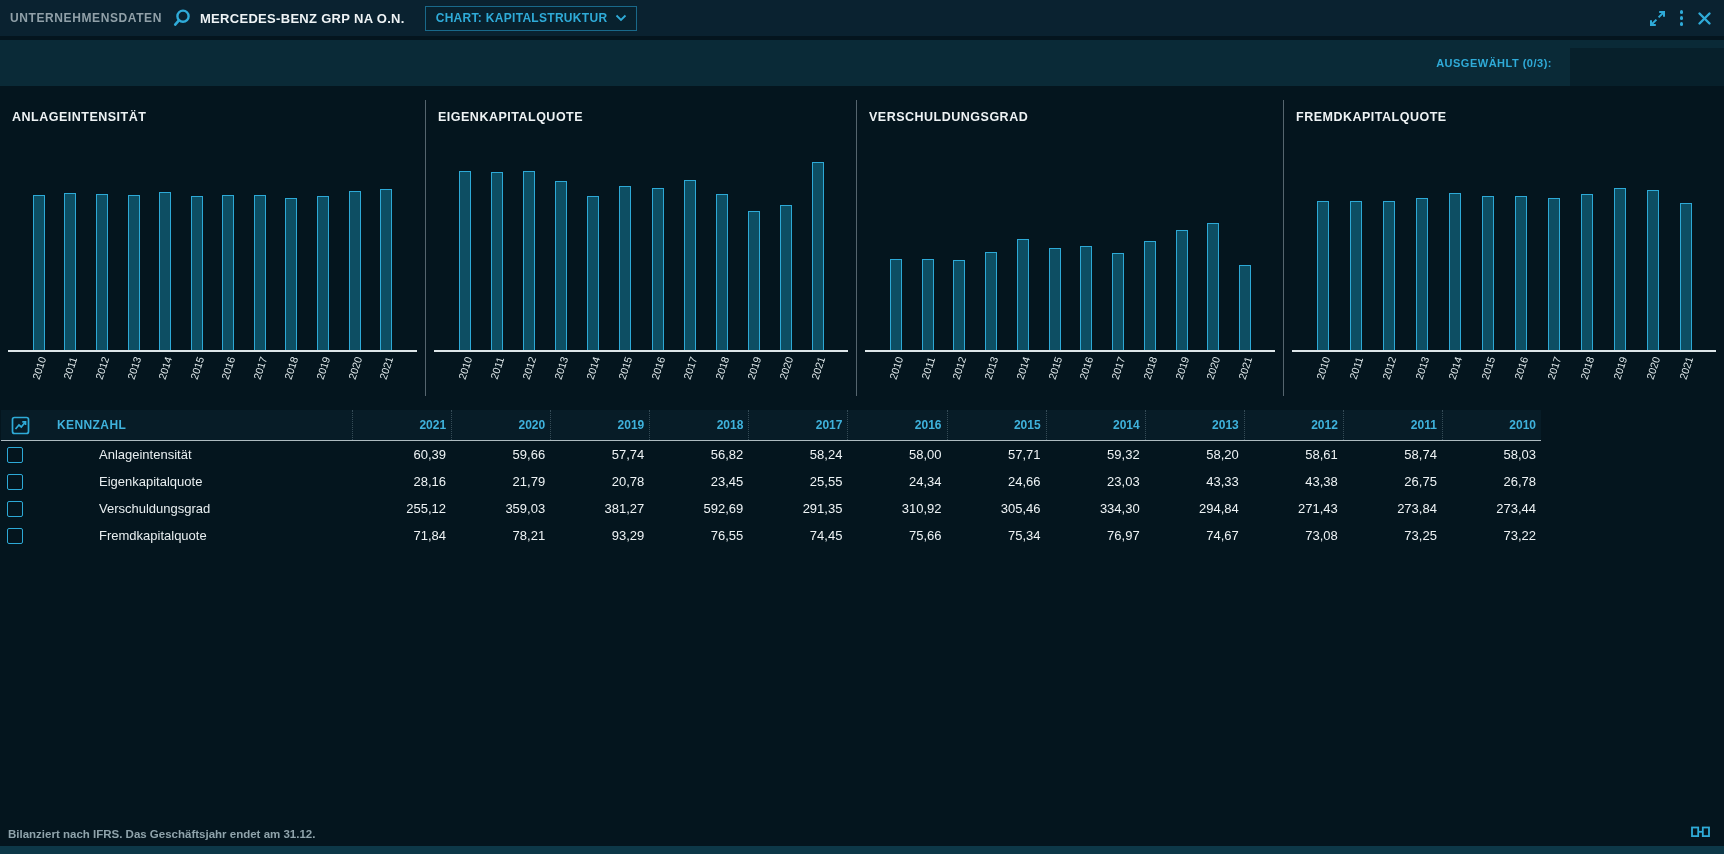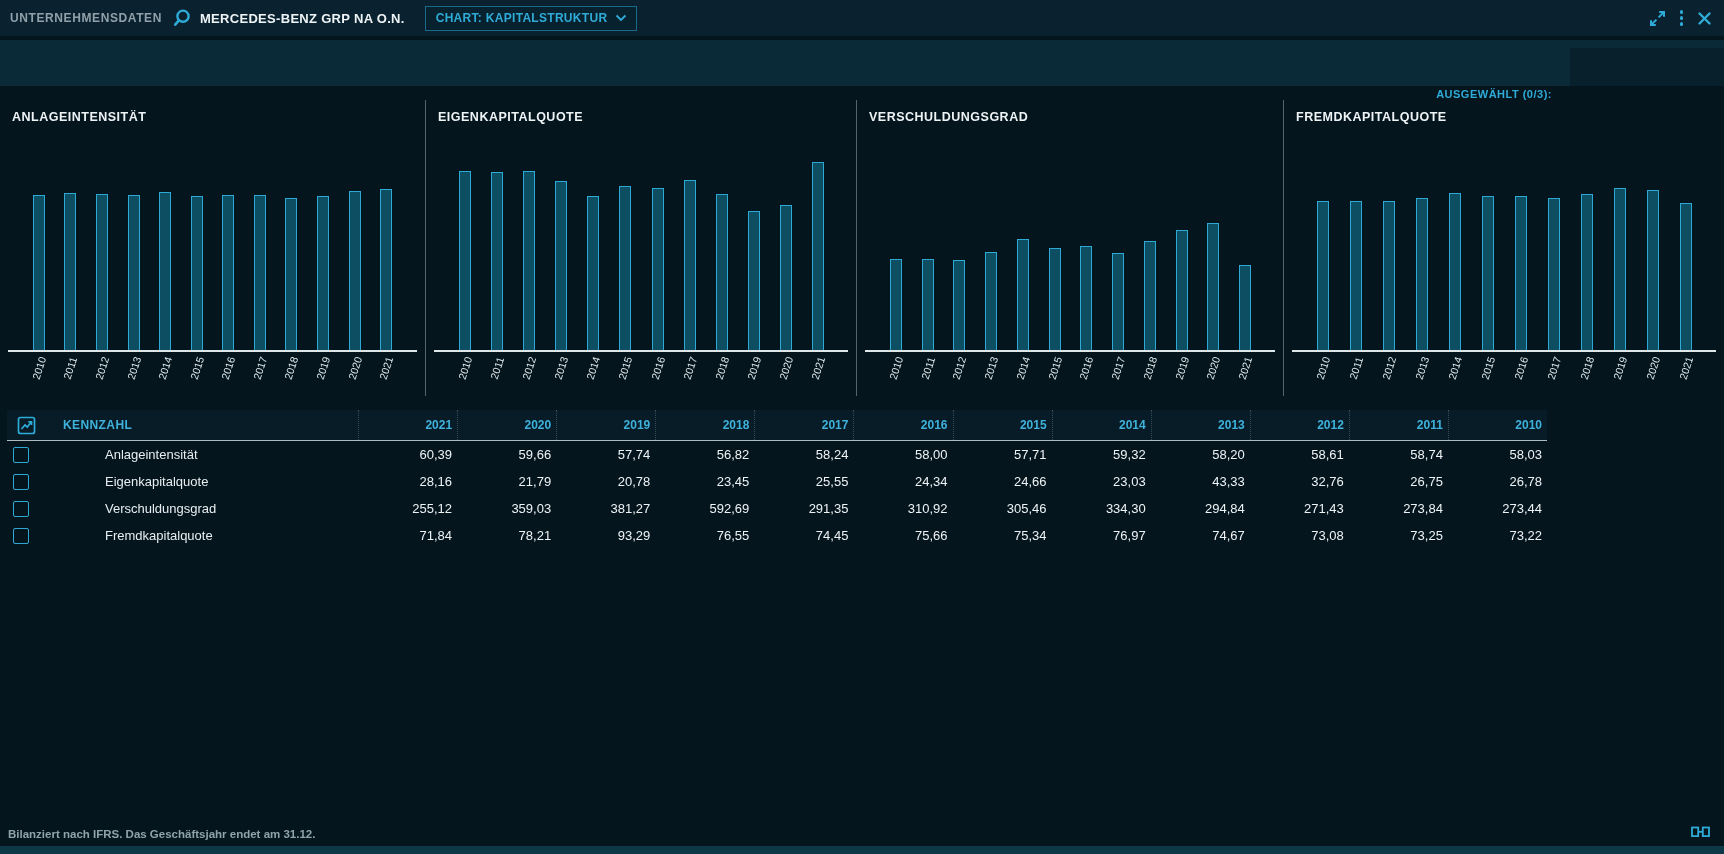--- a/index.html
+++ b/index.html
@@ -16,39 +16,39 @@
                 border:1px solid #19698a;background:#08212e;padding:0 9px 0 10px;
                 color:#2fabd8;font-size:12px;font-weight:700;letter-spacing:.3px;cursor:pointer;}
   .top-icons{margin-left:auto;display:flex;align-items:center;gap:14px;margin-right:12px;}
   .ticon{display:flex;align-items:center;justify-content:center;cursor:pointer;}
   .kebab{display:flex;flex-direction:column;gap:2.5px;}
   .kebab i{width:3.5px;height:3.5px;border-radius:50%;background:#2fabd8;}
 
   
   .subbar{position:absolute;top:40px;left:0;width:100%;height:46px;background:#0a2a37;}
   .selected-label{position:absolute;right:172px;top:0;height:100%;display:flex;align-items:center;
-                  color:#2fabd8;font-size:11px;font-weight:700;letter-spacing:.5px;margin-top:31px;}
+                  color:#2fabd8;font-size:11px;font-weight:700;letter-spacing:.5px;}
   .selected-box{position:absolute;right:0;top:8px;width:154px;height:38px;background:#07202b;}
 
   
   .charts{position:absolute;top:100px;left:0;width:1724px;height:296px;display:flex;}
   .pane{position:relative;height:100%;box-sizing:border-box;}
   .pane+.pane{border-left:1px solid #55656e;}
   .pane-title{position:absolute;top:10px;left:12px;font-size:12.5px;font-weight:700;
               letter-spacing:.5px;color:#eef3f5;}
   .plot{position:absolute;left:8px;right:8px;bottom:44px;height:200px;
         border-bottom:2px solid #dde6e9;}
   .bar{position:absolute;bottom:0;width:12px;background:#0d4e63;
        border:1.5px solid #2da9d6;border-bottom:none;box-sizing:border-box;}
   .xlabels{position:absolute;left:8px;right:8px;bottom:2px;height:40px;}
   .xlab{position:absolute;top:8px;width:40px;text-align:center;font-size:10.5px;color:#dfe8ea;
         transform:rotate(-72deg);transform-origin:center;}
 
   
-  .tablewrap{position:absolute;top:410px;left:7px;width:1540px;}
+  .tablewrap{position:absolute;top:410px;left:1px;width:1540px;}
   .trow{display:grid;grid-template-columns:56px 295px repeat(12,1fr);align-items:center;}
   .thead{height:30px;border-bottom:1px solid #aebbc1;background:#071c27;}
   .thead .ycell{color:#3fb2dc;font-size:12px;font-weight:700;border-left:1px dotted rgba(140,165,178,.35);
                 height:100%;display:flex;align-items:center;justify-content:flex-end;}
   .kennzahl{color:#3fb2dc;font-size:12px;font-weight:700;letter-spacing:.4px;}
   .trend-ic{margin-left:10px;display:flex;align-items:center;}
   .drow{height:27px;}
   .rowlabel{color:#e8eef0;font-size:13px;padding-left:42px;}
   .vcell{color:#eef3f5;font-size:13px;text-align:right;padding-right:5px;}
   .cbwrap{display:flex;align-items:center;padding-left:6px;}
@@ -289,21 +289,21 @@
           <span class="rowlabel">Eigenkapitalquote</span>
           <span class="vcell">28,16</span>
           <span class="vcell">21,79</span>
           <span class="vcell">20,78</span>
           <span class="vcell">23,45</span>
           <span class="vcell">25,55</span>
           <span class="vcell">24,34</span>
           <span class="vcell">24,66</span>
           <span class="vcell">23,03</span>
           <span class="vcell">43,33</span>
-          <span class="vcell">32,76</span>
+          <span class="vcell">43,38</span>
           <span class="vcell">26,75</span>
           <span class="vcell">26,78</span>
         </div>
         <div class="trow drow">
           <span class="cbwrap">
             <span class="checkbox"></span>
           </span>
           <span class="rowlabel">Verschuldungsgrad</span>
           <span class="vcell">255,12</span>
           <span class="vcell">359,03</span>

